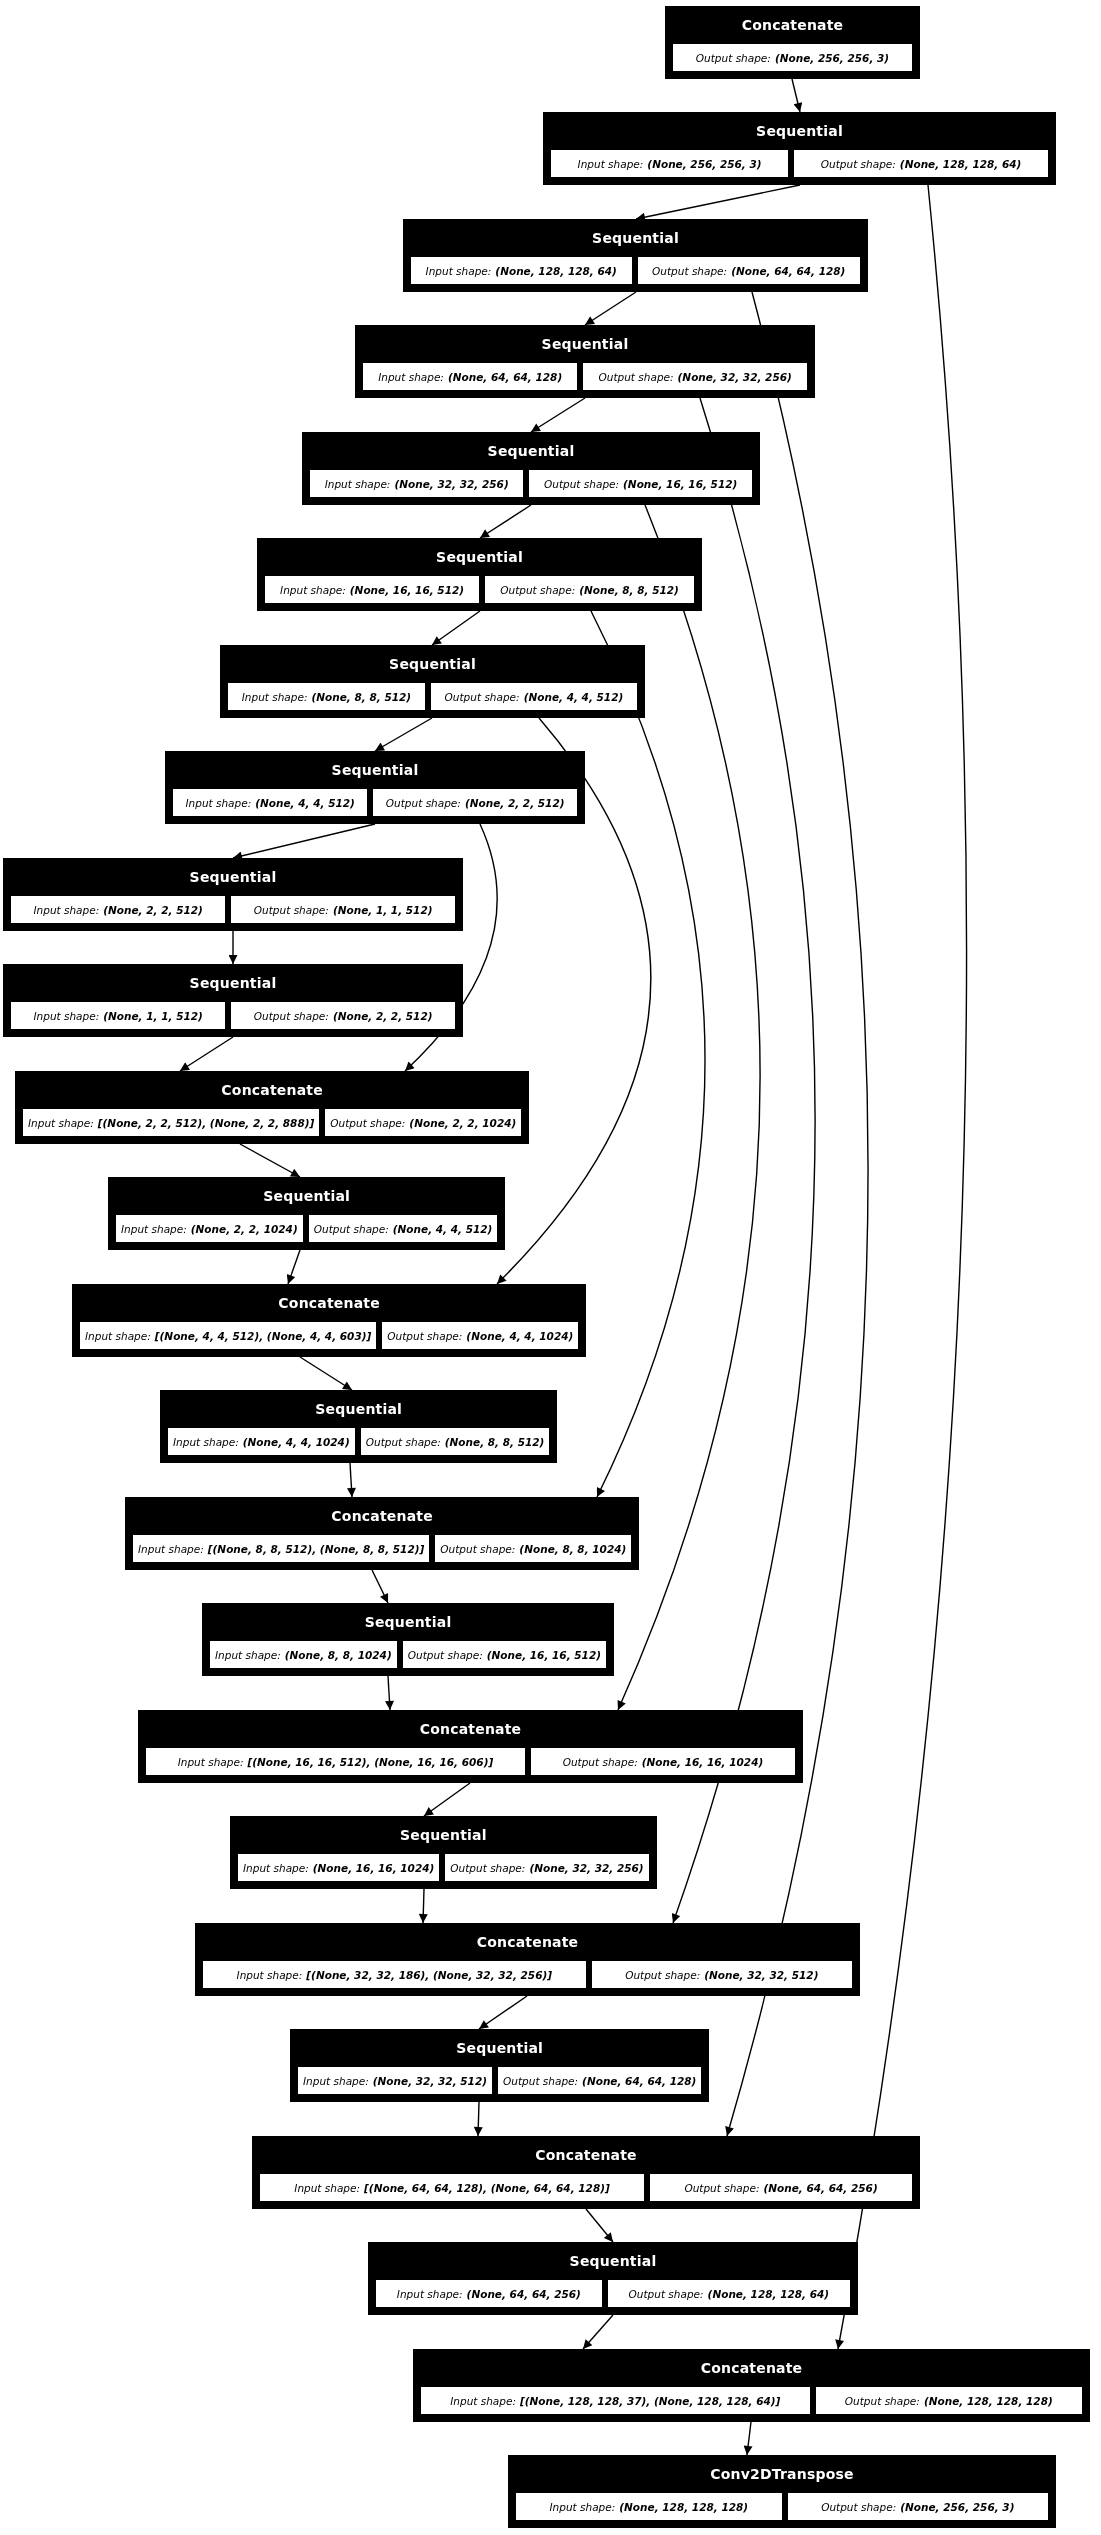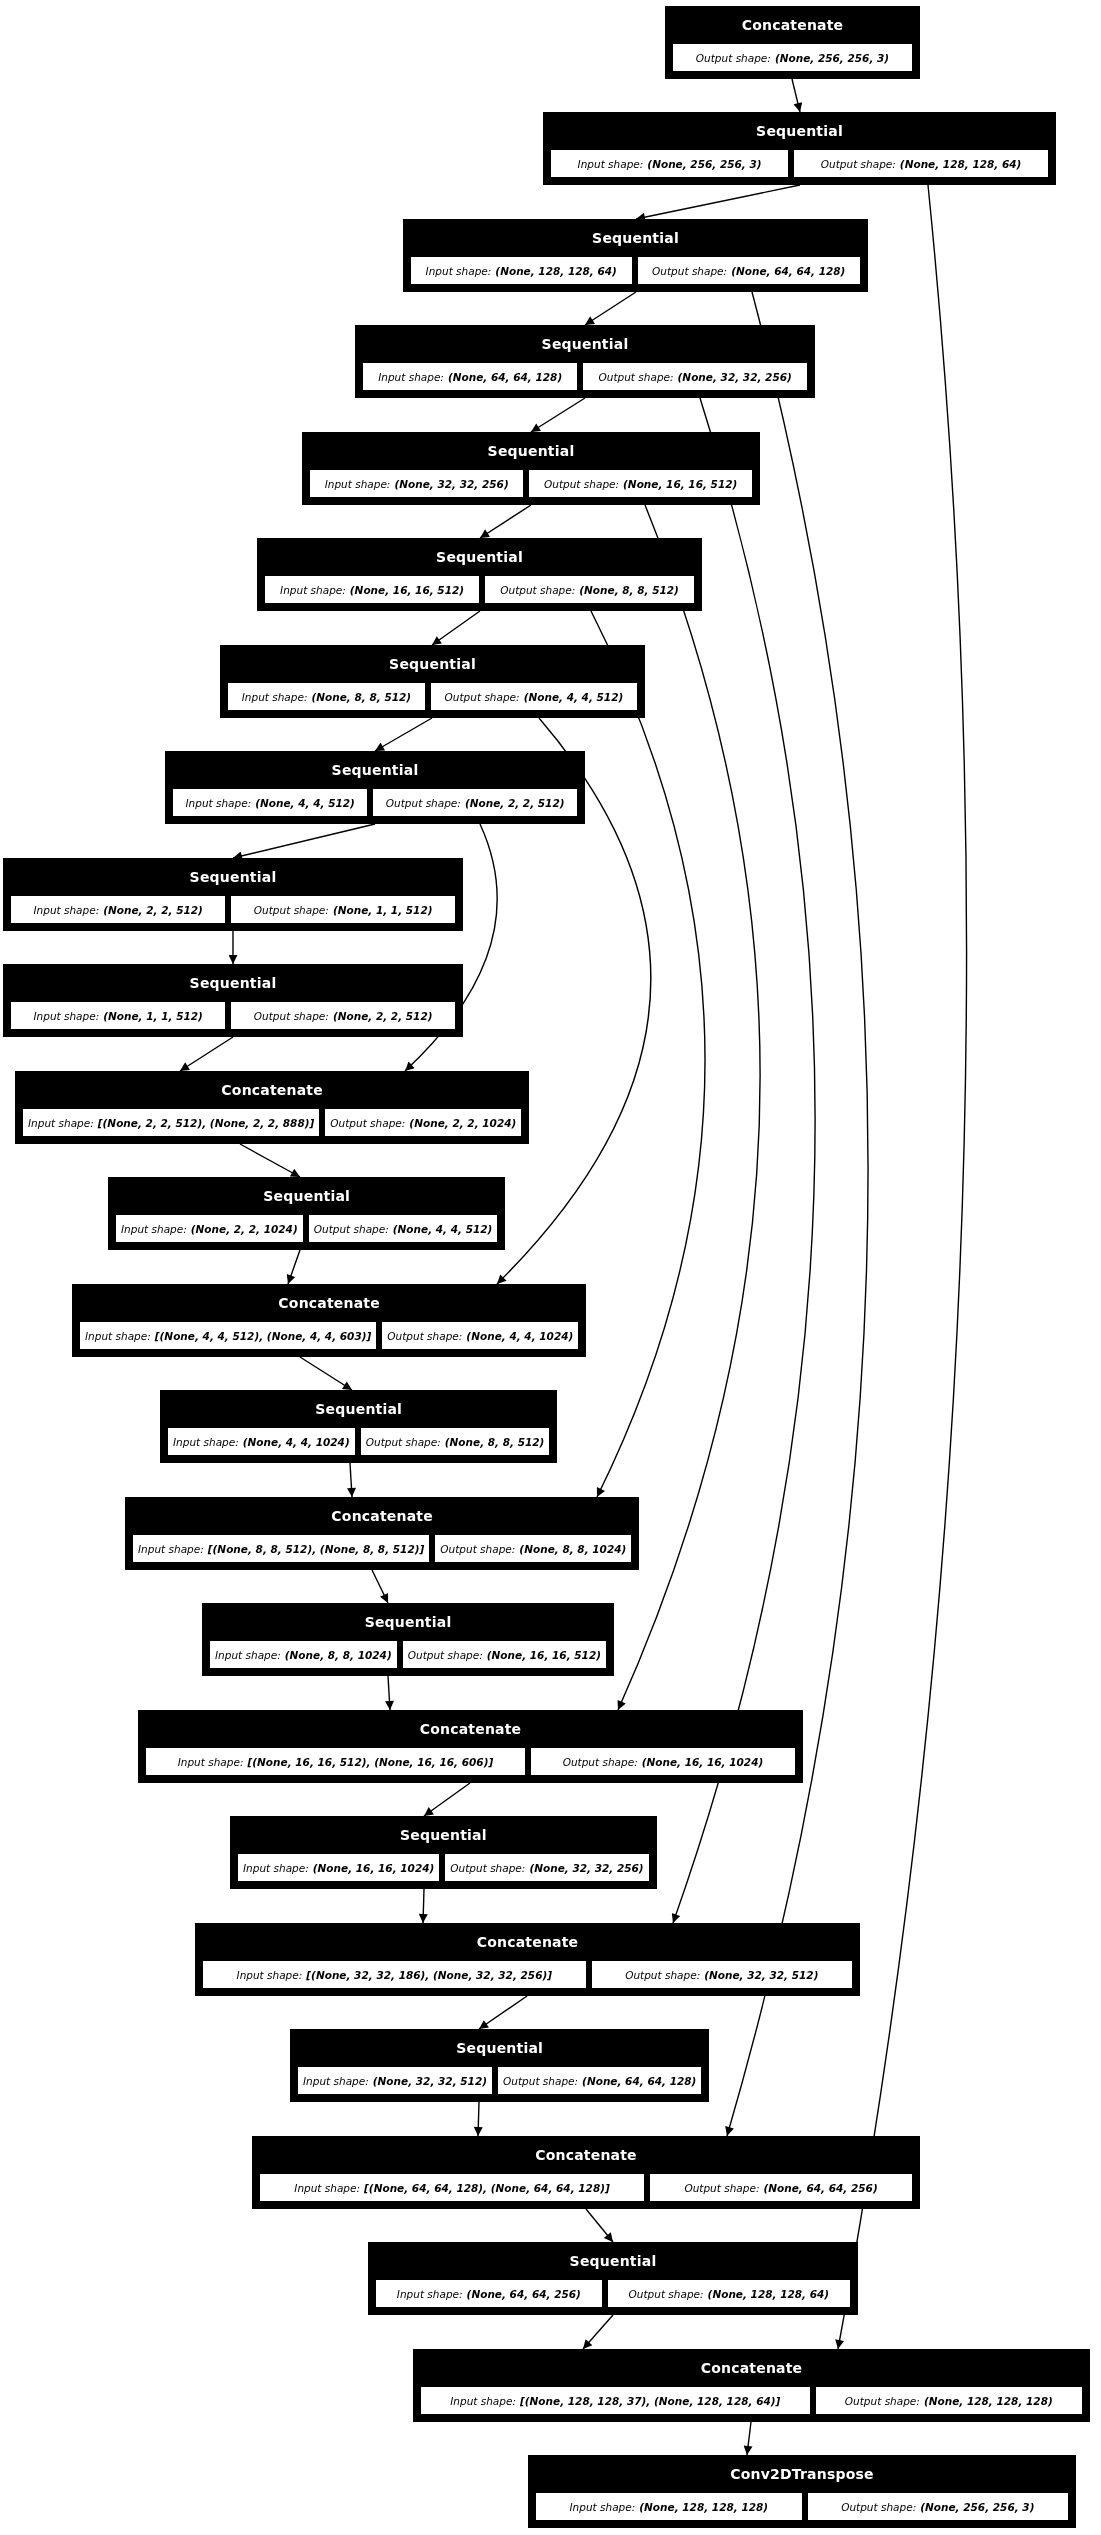--- a/index.html
+++ b/index.html
@@ -371,21 +371,21 @@
           <span class="cell-label">Input shape:</span>
           <span class="cell-value">[(None, 128, 128, 37), (None, 128, 128, 64)]</span>
         </div>
       <div class="cell">
           <span class="cell-label">Output shape:</span>
           <span class="cell-value">(None, 128, 128, 128)</span>
         </div>
     </div>
   </div>
 
-  <div class="node" style="left:528px;top:2455px;width:548px">
+  <div class="node" style="left:508px;top:2455px;width:548px">
     <div class="node-title">Conv2DTranspose</div>
     <div class="node-cells">
       <div class="cell">
           <span class="cell-label">Input shape:</span>
           <span class="cell-value">(None, 128, 128, 128)</span>
         </div>
       <div class="cell">
           <span class="cell-label">Output shape:</span>
           <span class="cell-value">(None, 256, 256, 3)</span>
         </div>

